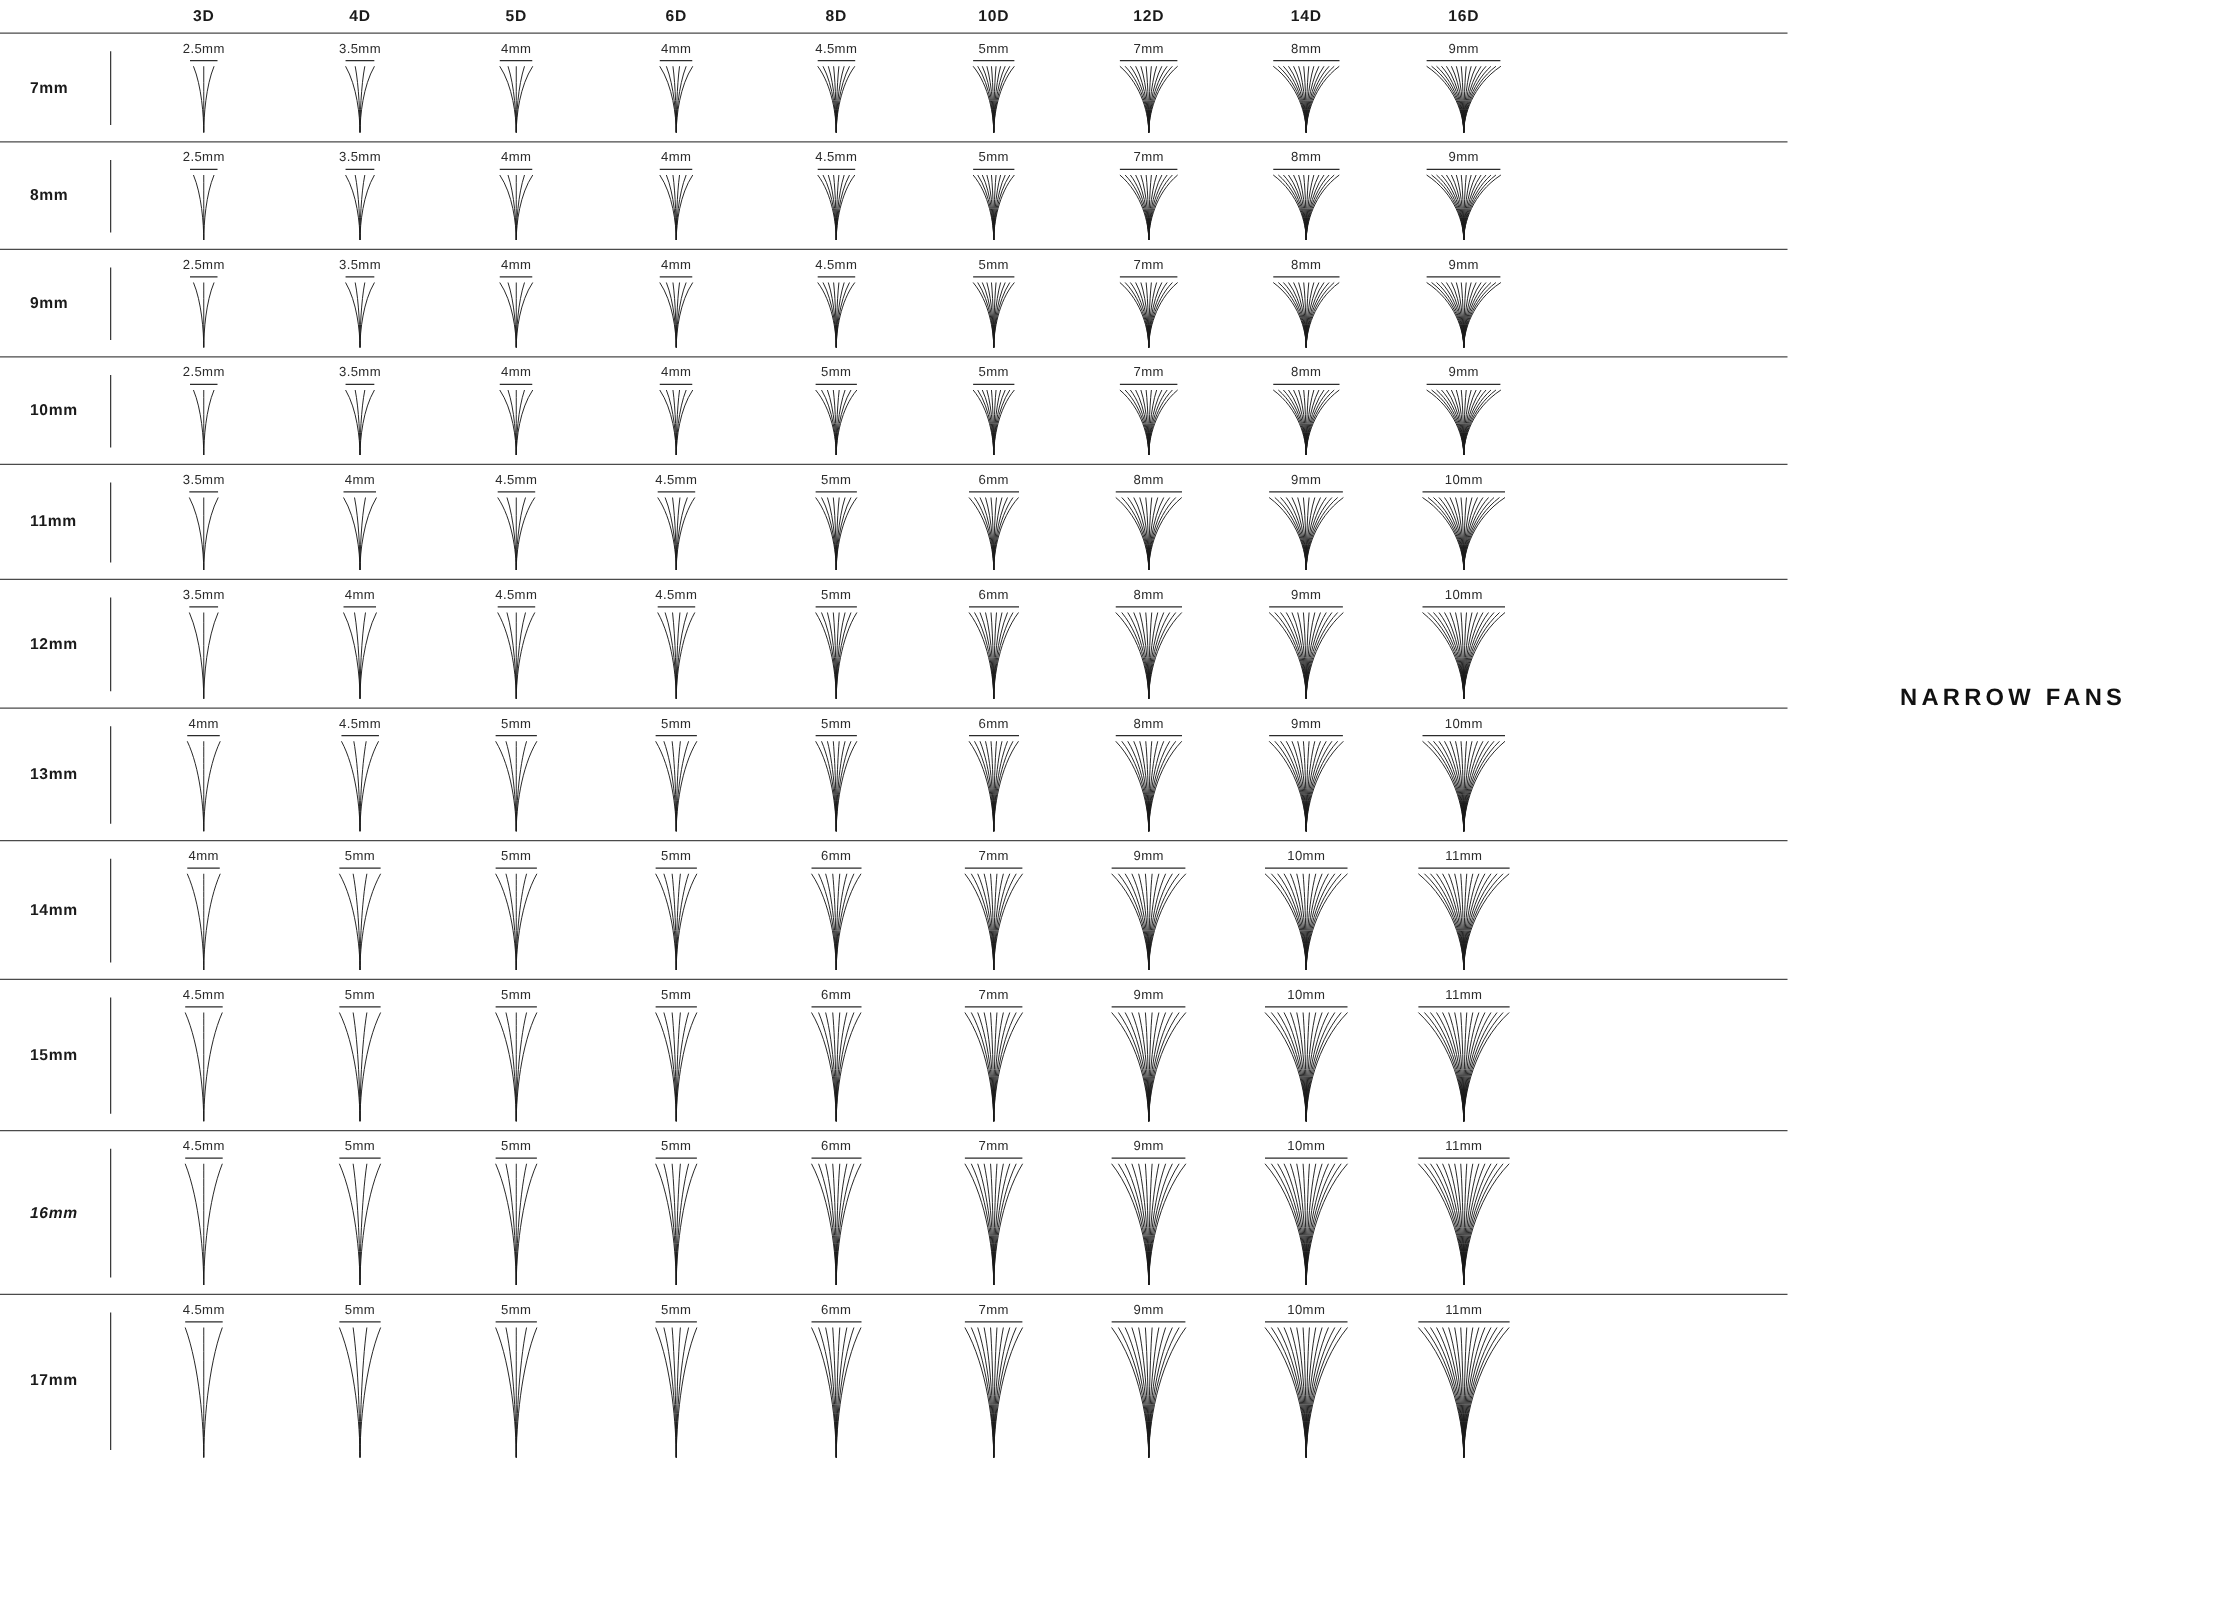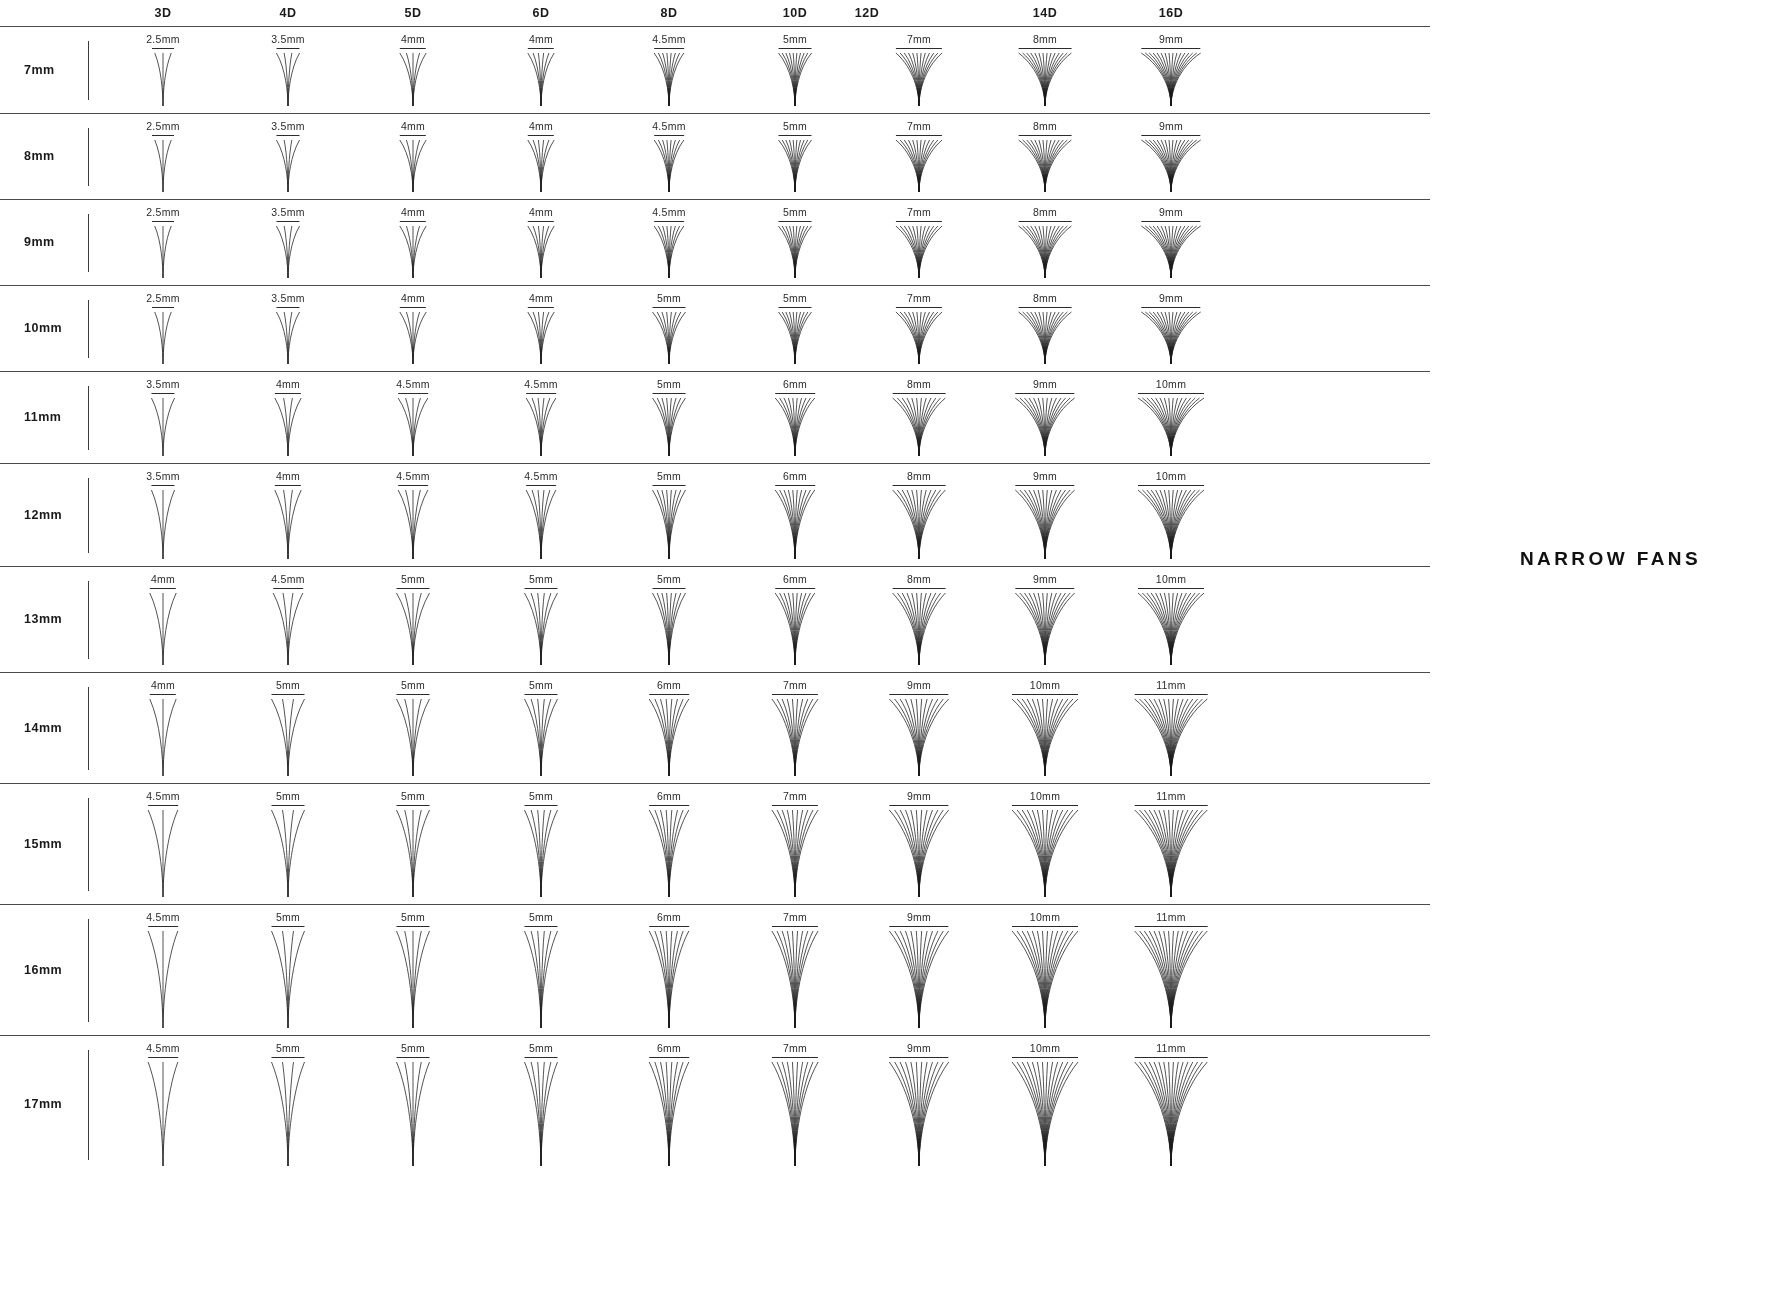--- a/index.html
+++ b/index.html
@@ -101,21 +101,21 @@
 <body>
 
 <div id="chart-wrap">
   <div class="col-header-row">
       <div class="col-header" style="left: 123px;">3D</div>
       <div class="col-header" style="left: 248px;">4D</div>
       <div class="col-header" style="left: 373px;">5D</div>
       <div class="col-header" style="left: 501px;">6D</div>
       <div class="col-header" style="left: 629px;">8D</div>
       <div class="col-header" style="left: 755px;">10D</div>
-      <div class="col-header" style="left: 827px;">12D</div>
+      <div class="col-header" style="left: 879px;">12D</div>
       <div class="col-header" style="left: 1005px;">14D</div>
       <div class="col-header" style="left: 1131px;">16D</div>
     </div>
   <div id="rows">
       <div class="grid-row" style="height: 87px;">
         <div class="row-label" style="top: 35.5px;">7mm</div>
         <div class="row-tick" style="top: 14px; height: 59px;"></div>
         <div class="cell" style="left: 108px;">
           <div class="cell-label">2.5mm</div>
           <div class="cell-underline" style="width: 22px;"></div>
@@ -1331,21 +1331,21 @@
             <path d="M 55.00 91 C 55.00 70.10, 57.66 30.32, 67.10 4" fill="none" stroke="#1a1a1a" stroke-width="0.75"></path>
             <path d="M 55.00 91 C 55.00 70.10, 58.73 30.32, 71.94 4" fill="none" stroke="#1a1a1a" stroke-width="0.75"></path>
             <path d="M 55.00 91 C 55.00 70.10, 59.79 30.32, 76.78 4" fill="none" stroke="#1a1a1a" stroke-width="0.75"></path>
             <path d="M 55.00 91 C 55.00 70.10, 60.86 30.32, 81.62 4" fill="none" stroke="#1a1a1a" stroke-width="0.75"></path>
             <path d="M 55.00 91 C 55.00 70.10, 61.92 30.32, 86.46 4" fill="none" stroke="#1a1a1a" stroke-width="0.75"></path>
             <path d="M 55.00 91 C 55.00 70.10, 62.99 30.32, 91.30 4" fill="none" stroke="#1a1a1a" stroke-width="0.75"></path>
           </svg>
         </div>
       </div>
       <div class="grid-row" style="height: 131px;">
-        <div class="row-label" style="top: 57.5px;">16mm</div>
+        <div class="row-label" style="top: 57.5px; font-style: italic;">16mm</div>
         <div class="row-tick" style="top: 14px; height: 103px;"></div>
         <div class="cell" style="left: 108px;">
           <div class="cell-label">4.5mm</div>
           <div class="cell-underline" style="width: 29.7px;"></div>
           <svg width="110" height="105" class="fan-svg">
             <path d="M 55.00 101 C 55.00 77.90, 51.73 33.47, 40.15 4" fill="none" stroke="#1a1a1a" stroke-width="0.75"></path>
             <path d="M 55.00 101 C 55.00 77.90, 55.00 33.47, 55.00 4" fill="none" stroke="#1a1a1a" stroke-width="0.75"></path>
             <path d="M 55.00 101 C 55.00 77.90, 58.27 33.47, 69.85 4" fill="none" stroke="#1a1a1a" stroke-width="0.75"></path>
           </svg>
         </div>

